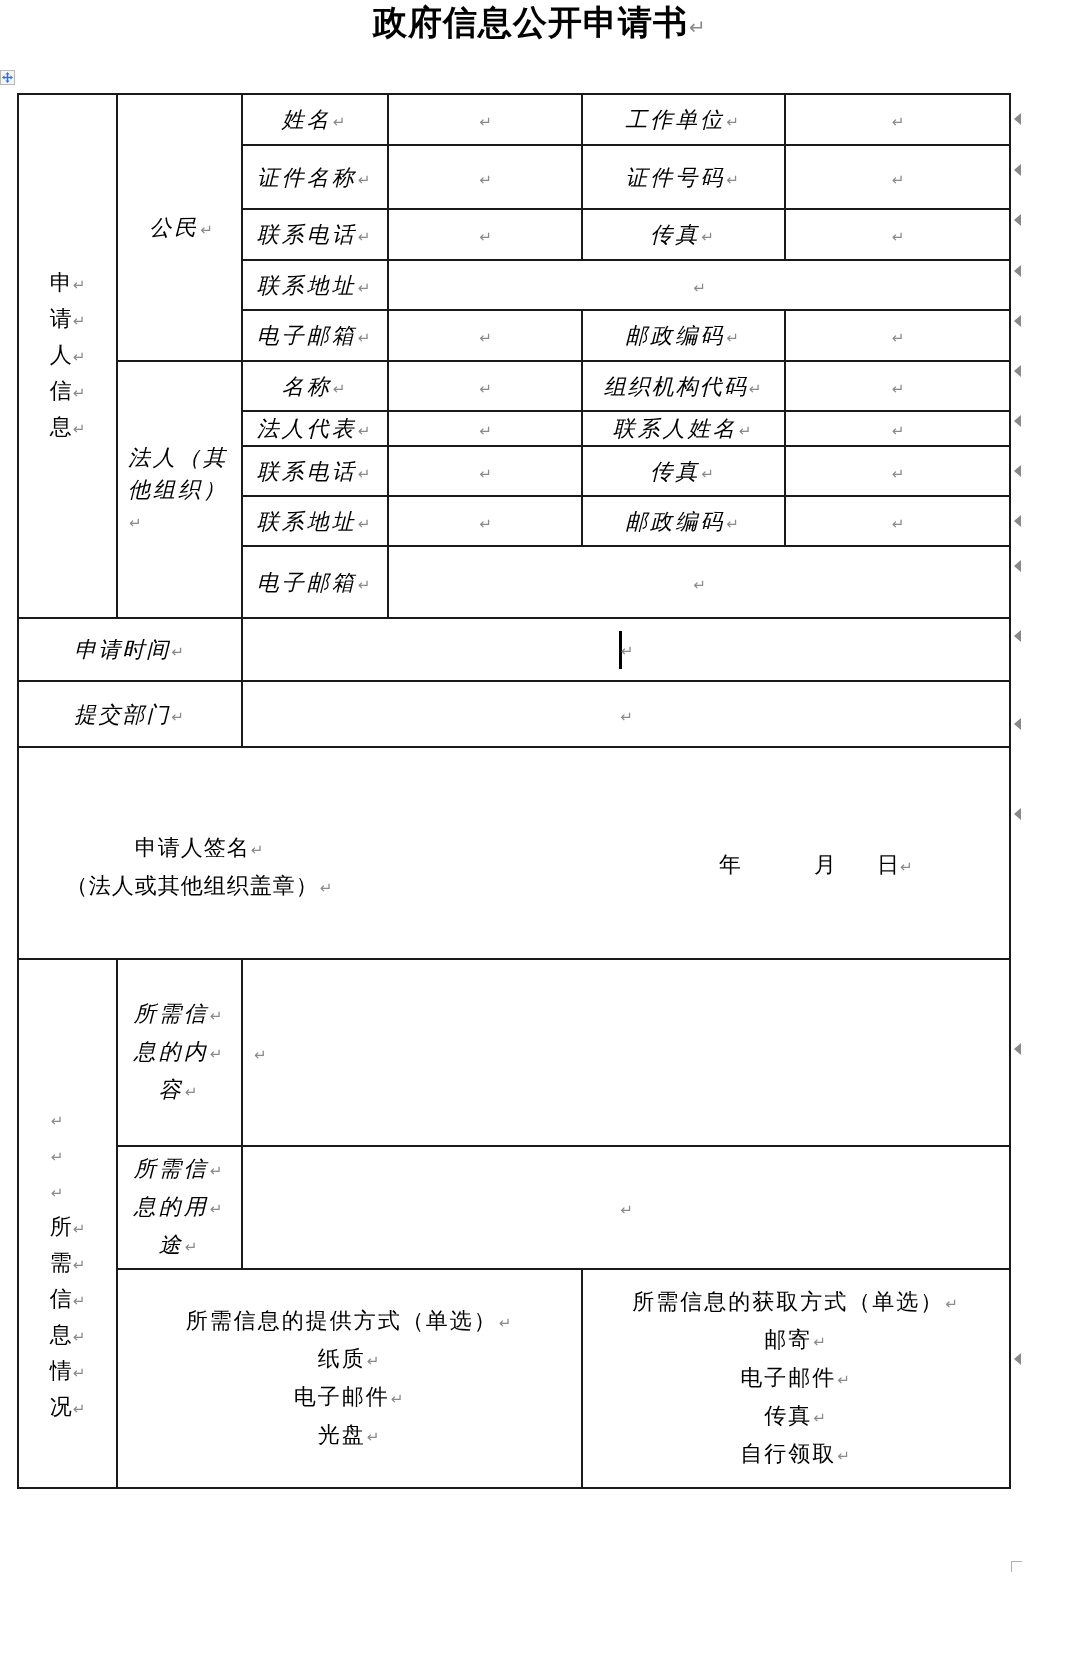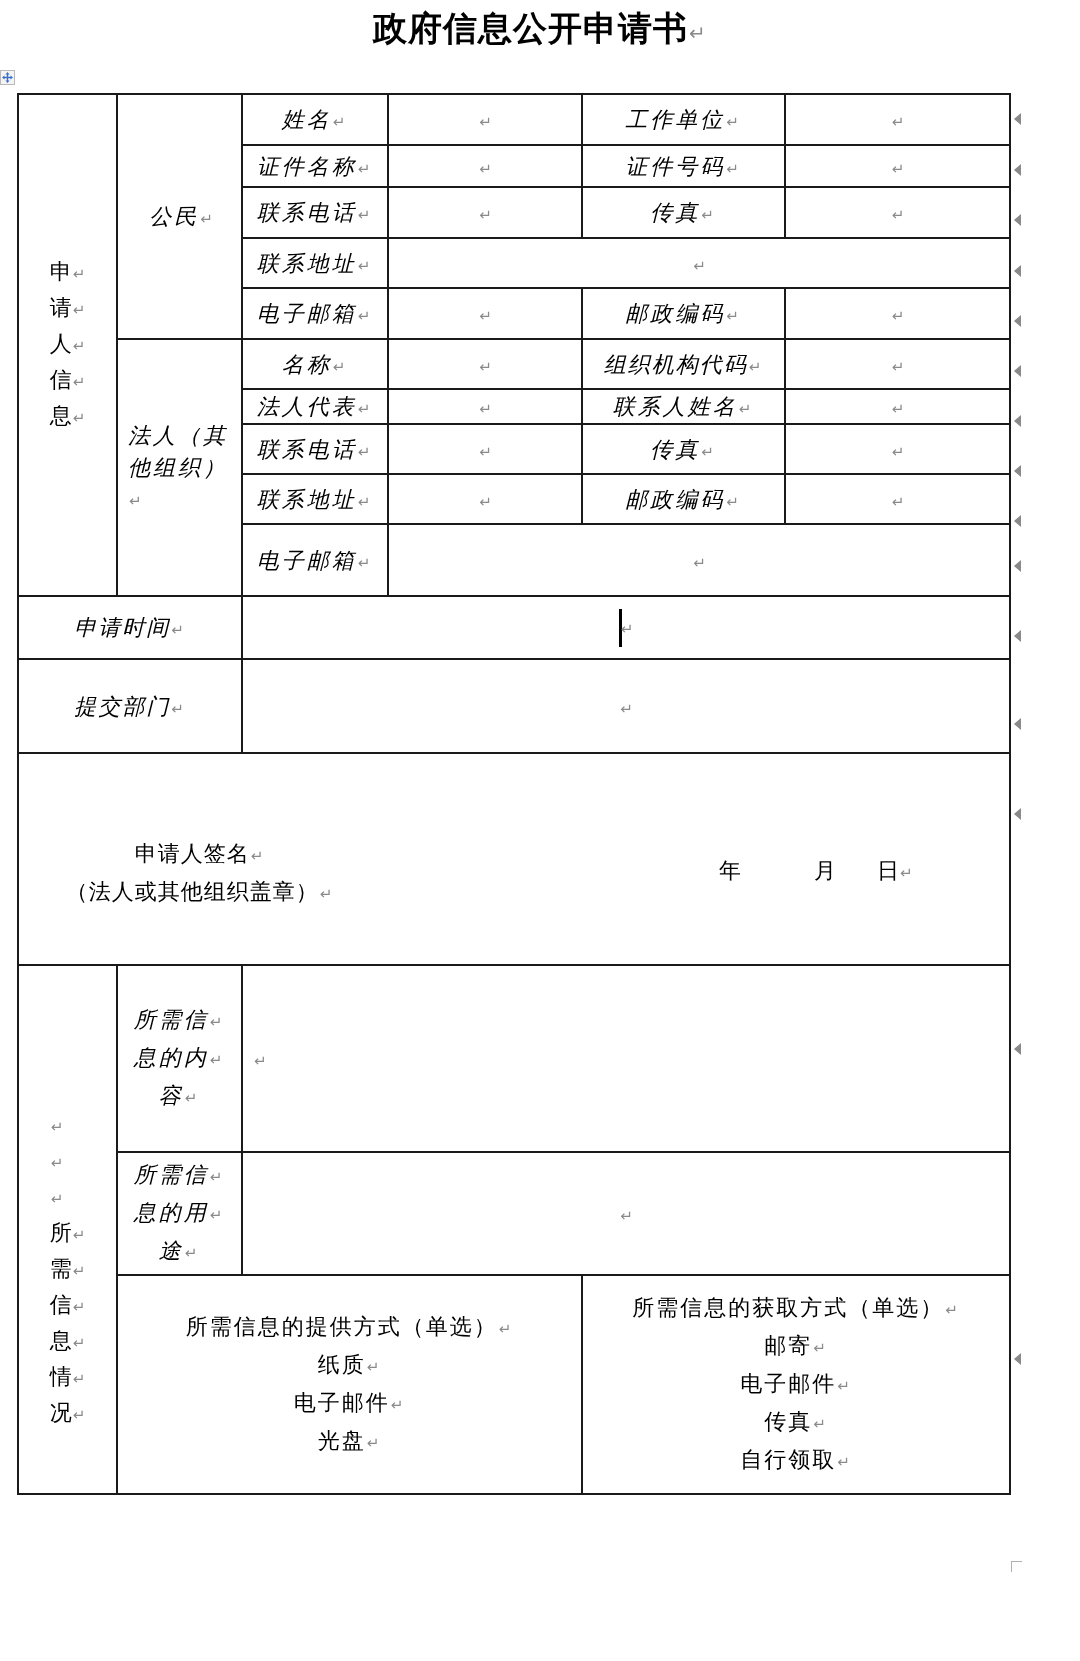--- a/index.html
+++ b/index.html
@@ -1,18 +1,18 @@
 <!DOCTYPE html>
 <html><head>
 <meta charset="utf-8">
 <style>
   html, body { margin: 0; padding: 0; background: #ffffff; }
   body { width: 1080px; height: 1661px; position: relative; overflow: hidden;
          font-family: "DejaVu Sans", "Liberation Sans", sans-serif; color: #000; }
-  .title { position: absolute; left: 0; width: 1080px; top: 6px; text-align: center;
+  .title { position: absolute; left: 0; width: 1080px; top: 0; text-align: center;
            font-size: 34px; font-weight: bold; letter-spacing: 1px; }
   .title .pm { font-size: 20px; font-weight: normal; color: #8a8a8a; }
   .move-handle { position: absolute; left: 0; top: 70px; width: 15px; height: 15px;
                  border: 1px solid #b9b9b9; background: #f4f4f4; box-sizing: border-box;
                  display: flex; align-items: center; justify-content: center; }
   .form-table { position: absolute; left: 17px; top: 93px; border-collapse: collapse;
                 table-layout: fixed; width: 994px; }
   .form-table td { border: 2px solid #1a1a1a; padding: 0; text-align: center;
                    vertical-align: middle; font-size: 22px; line-height: 1.5; overflow: hidden; }
   .pm { color: #8a8a8a; font-size: 15px; margin-left: 1px; }
@@ -64,21 +64,21 @@
       </div>
     </td>
     <td rowspan="5" class="lbl" style="padding-left:6px;">
       <span>公民</span><span class="pm">↵</span>
     </td>
     <td class="lbl"><span>姓名</span><span class="pm">↵</span></td>
     <td><span></span><span class="pm">↵</span></td>
     <td class="lbl"><span>工作单位</span><span class="pm">↵</span></td>
     <td><span></span><span class="pm">↵</span></td>
   </tr>
-  <tr style="height:42px">
+  <tr style="height:64px">
     <td class="lbl"><span>证件名称</span><span class="pm">↵</span></td>
     <td><span></span><span class="pm">↵</span></td>
     <td class="lbl"><span>证件号码</span><span class="pm">↵</span></td>
     <td><span></span><span class="pm">↵</span></td>
   </tr>
   <tr style="height:51px">
     <td class="lbl"><span>联系电话</span><span class="pm">↵</span></td>
     <td><span></span><span class="pm">↵</span></td>
     <td class="lbl"><span>传真</span><span class="pm">↵</span></td>
     <td><span></span><span class="pm">↵</span></td>
@@ -124,21 +124,21 @@
   <tr style="height:72px">
     <td class="lbl"><span>电子邮箱</span><span class="pm">↵</span></td>
     <td colspan="3"><span></span><span class="pm">↵</span></td>
   </tr>
 
   <tr style="height:63px">
     <td colspan="2" class="lbl" style="letter-spacing:2px;"><span>申请时间</span><span class="pm">↵</span></td>
     <td colspan="4"><span class="cursor"></span><span></span><span class="pm">↵</span></td>
   </tr>
 
-  <tr style="height:94px">
+  <tr style="height:66px">
     <td colspan="2" class="lbl" style="letter-spacing:2px;"><span>提交部门</span><span class="pm">↵</span></td>
     <td colspan="4"><span></span><span class="pm">↵</span></td>
   </tr>
 
   <tr style="height:212px">
     <td colspan="6" style="position:relative;">
       <div style="position:absolute;left:10px;top:82px;width:340px;text-align:center;line-height:36px;">
         <div><span style="letter-spacing:1px;">申请人签名</span><span class="pm">↵</span></div>
         <div><span style="letter-spacing:1px;">（法人或其他组织盖章）</span><span class="pm">↵</span></div>
       </div>

